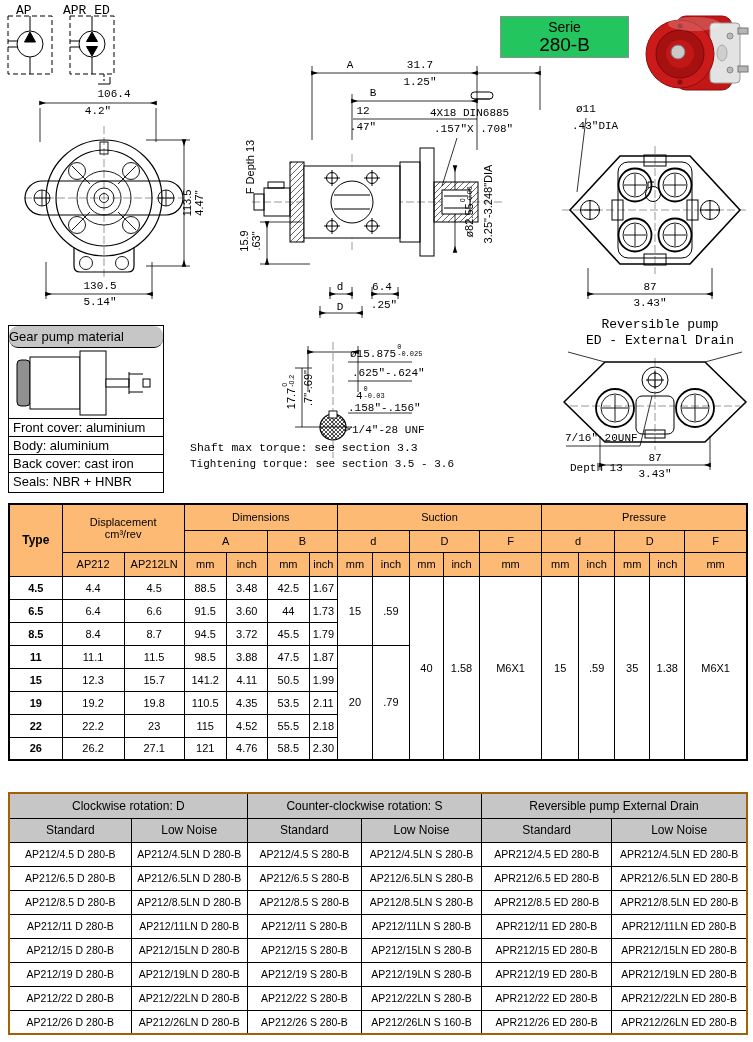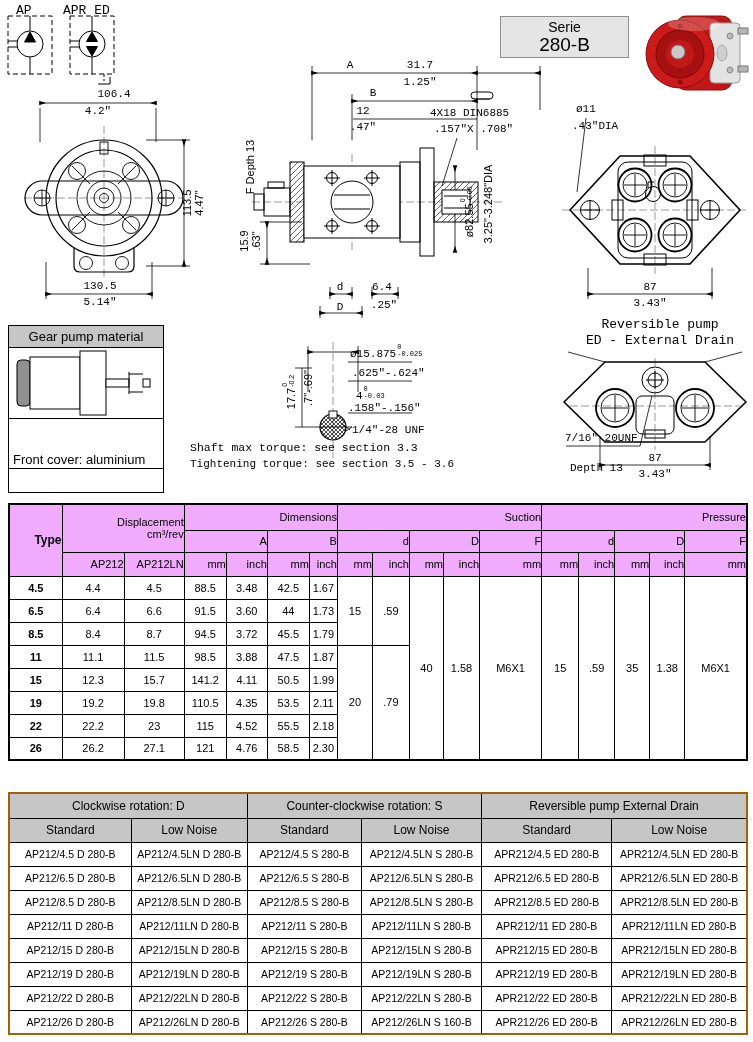--- a/index.html
+++ b/index.html
@@ -8,37 +8,37 @@
   .abs{position:absolute;}
   .dim{position:absolute;font-size:11px;line-height:13px;white-space:nowrap;font-family:Liberation Mono, monospace;}
   .dim-c{text-align:center;}
   .lbl13{font-size:13px;line-height:15px;}
   .vlabel{position:absolute;white-space:nowrap;font-size:11px;line-height:12px;text-align:center;
           transform:translate(-50%,-50%) rotate(-90deg);}
   .tol{display:inline-block;vertical-align:1px;font-size:7px;line-height:7px;margin-left:1px;text-align:left;}
   .tol i{font-style:normal;display:block;}
   svg{display:block;}
   
-  .serie{left:500px;top:16px;width:127px;height:40px;background:#e5e5e5;border:1px solid #8f8f8f;
+  .serie{left:500px;top:16px;width:127px;height:40px;background:#22c55e;border:1px solid #8f8f8f;
          text-align:center;}
   .serie .l1{font-size:14px;margin-top:2px;}
   .serie .l2{font-size:19px;line-height:20px;}
   
   .mbox{left:8px;top:325px;width:154px;height:166px;border:1px solid #000;background:#fff;}
-  .mbox-title{height:21px;background:#c6c6c6;border-bottom:1px solid #000;text-align:center;
-              font-size:13px;line-height:21px;}
+  .mbox-title{height:21px;background:#c6c6c6;border-bottom:1px solid #000;
+              font-size:13px;line-height:21px;border-radius:9px;}
   .mbox-img{height:70px;border-bottom:1px solid #000;position:relative;}
-  .mbox-row{height:17px;line-height:17px;font-size:13px;padding-left:4px;border-bottom:1px solid #000;margin-top:32px;}
+  .mbox-row{height:17px;line-height:17px;font-size:13px;padding-left:4px;border-bottom:1px solid #000;}
   .mbox-row:last-child{border-bottom:none;}
   
   table{border-collapse:collapse;table-layout:fixed;background:#fff;}
   .mt{border:2px solid #000;}
   .mt th,.mt td{border:1px solid #000;padding:0;text-align:center;vertical-align:middle;
                 font-size:11px;overflow:hidden;white-space:nowrap;}
-  .mt th{background:#f0abfc;font-weight:normal;text-align:right;}
+  .mt th{background:#fdba74;font-weight:normal;}
   .mt th.b{font-weight:bold;font-size:12px;}
   .mt td.b{font-weight:bold;}
   .dt{border:2px solid #a16207;}
   .dt th,.dt td{border:1px solid #000;padding:0;text-align:center;vertical-align:middle;
                 overflow:hidden;white-space:nowrap;}
   .dt th{background:#c6c6c6;font-weight:normal;font-size:12px;}
   .dt td{font-size:10.5px;}
 </style>
 </head>
 <body>

